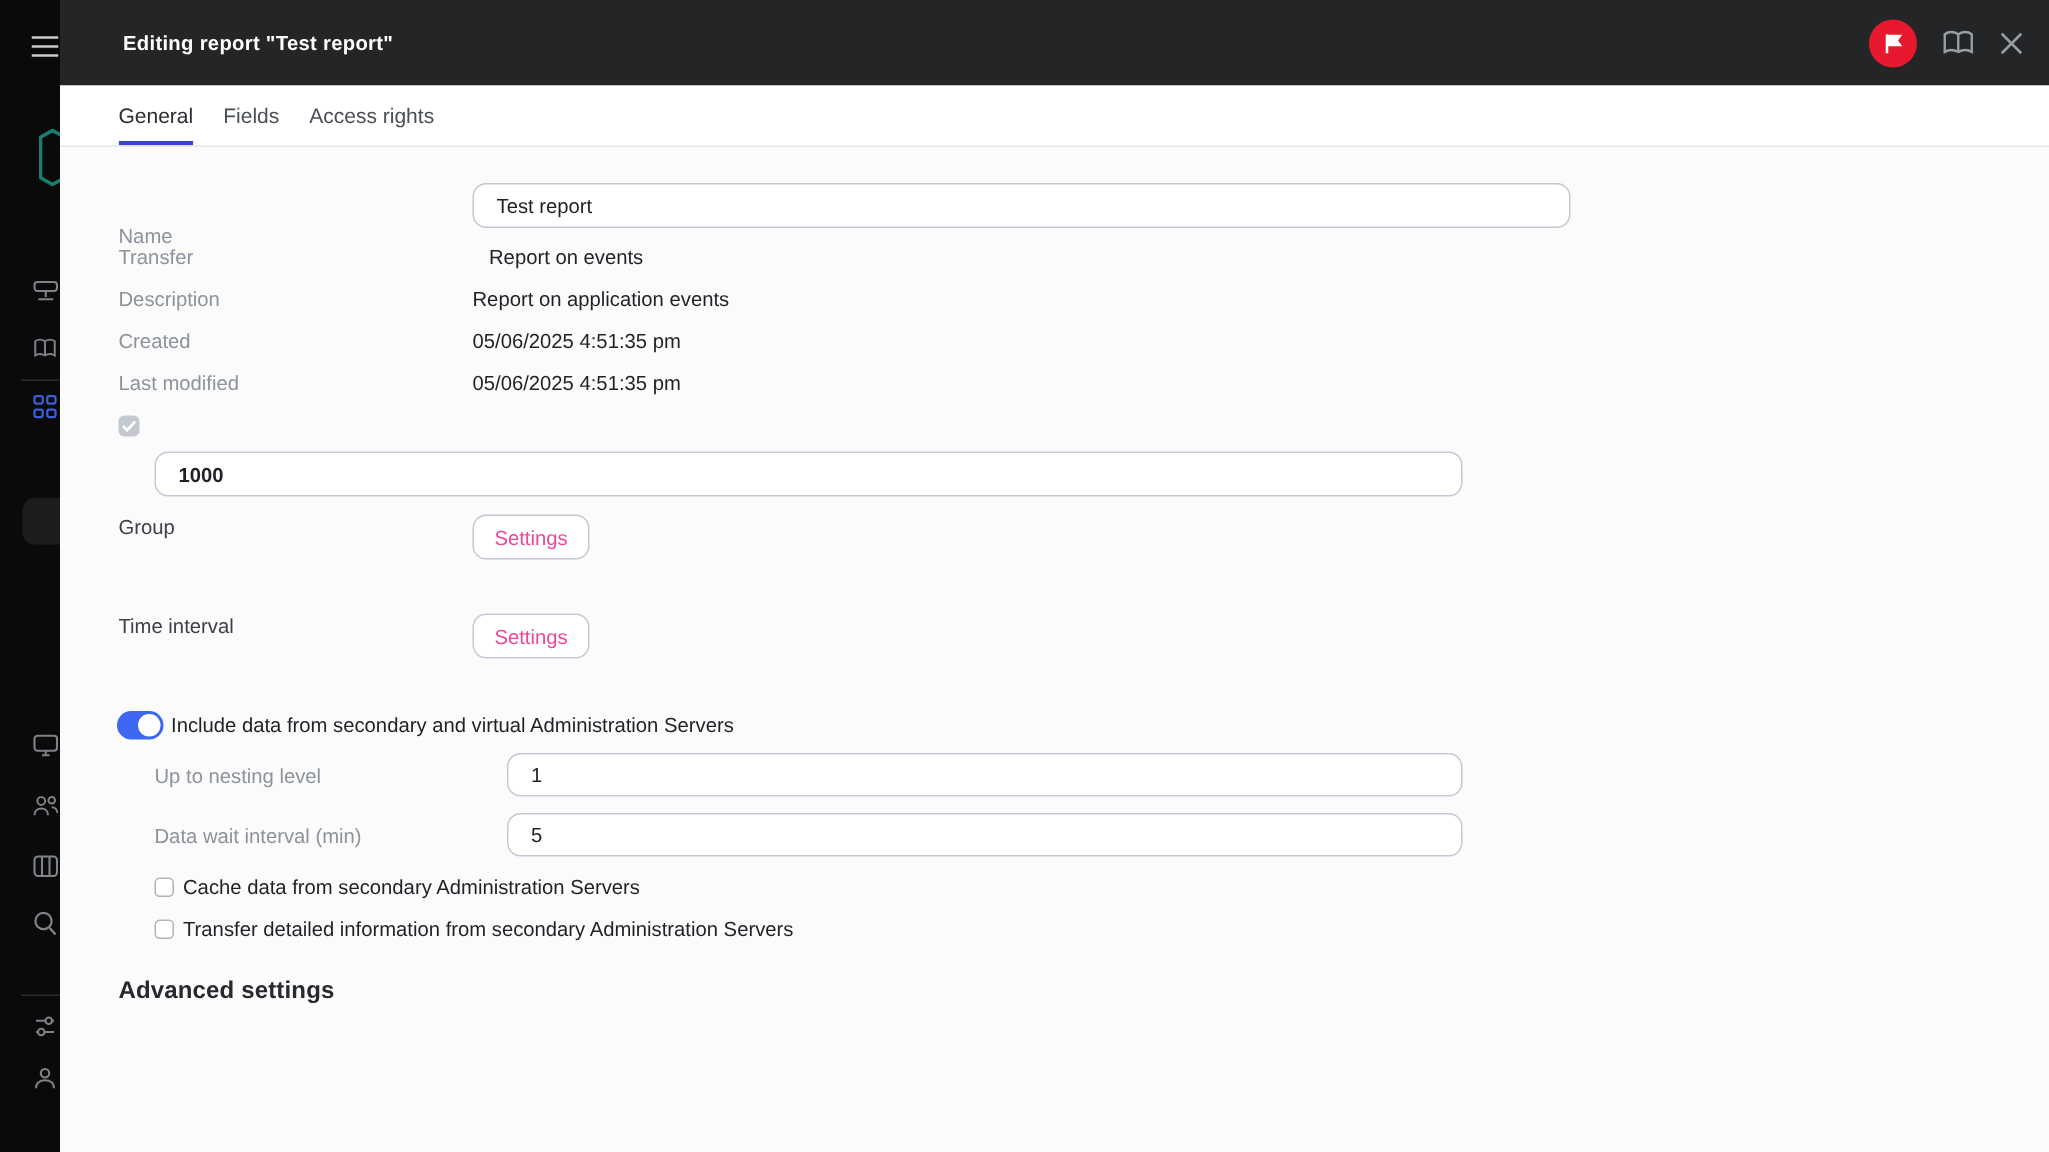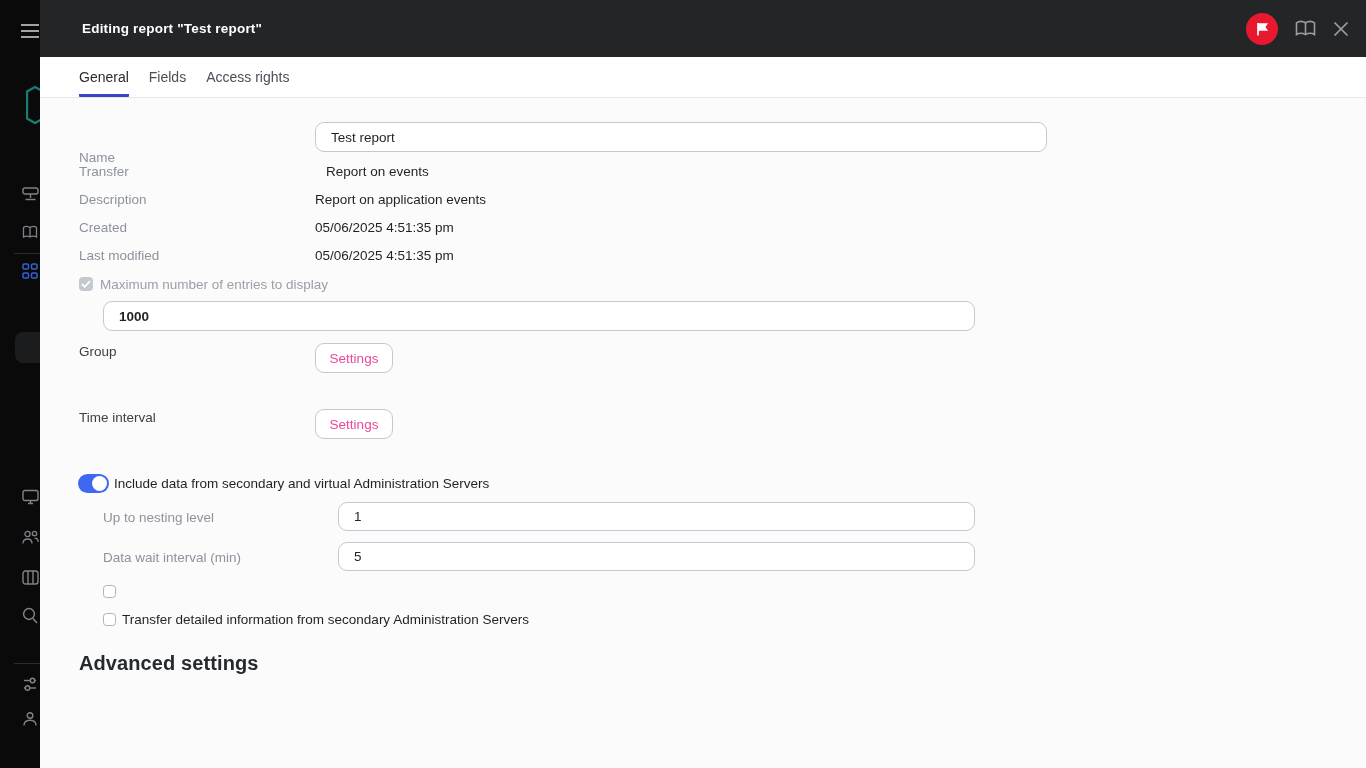--- a/index.html
+++ b/index.html
@@ -38,21 +38,21 @@
   .btn-secondary { position:absolute; height:30px; background:#ffffff; border:1px solid #c7c7d3; color:#ec4899; }
 
   .checkbox { position:absolute; border-radius:4px; cursor:pointer; display:flex; align-items:center; justify-content:center; }
   .checkbox.unchecked { width:13px; height:13px; border:1px solid #aeb3ba; background:#ffffff; border-radius:3.5px; }
   .checkbox.checked-disabled { width:14px; height:14px; background:#c3c9cf; }
 
   .toggle { position:absolute; left:38px; top:474px; width:31px; height:19px; border-radius:10px;
     background:#3e68f2; cursor:pointer; }
   .toggle .knob { position:absolute; right:2px; top:2px; width:15px; height:15px; border-radius:50%; background:#ffffff; }
 
-  .advanced-heading { position:absolute; left:39px; top:652px; font-size:20px; font-weight:700; color:#26292d; letter-spacing:.1px; }
+  .advanced-heading { position:absolute; left:39px; top:652px; font-size:16px; font-weight:700; color:#26292d; letter-spacing:.1px; }
 
   
   .modal-footer { position:absolute; left:0; bottom:0; width:100%; height:80px; background:#ffffff; border-top:1px solid #e6e6e8; }
   .btn-save { position:absolute; left:23px; top:25px; width:74px; height:30px; background:#3b44c8; color:#ffffff; font-weight:700; border:none; border-radius:8px; }
   .btn-cancel { position:absolute; left:114px; top:25px; width:87px; height:30px; border-radius:8px; }
 </style>
 </head>
 <body>
 
 <aside class="sidebar">
@@ -215,41 +215,41 @@
   <div class="row-label" style="left:39px; top:245px;">Last modified</div>
   <div class="row-value" style="left:275px; top:245px;">05/06/2025 4:51:35 pm</div>
 
   <div class="checkbox checked-disabled" style="left:39px; top:277px;">
     <span style="display:flex;">
       <svg width="10" height="8" viewBox="0 0 10 8">
           <polyline points="1,4 3.8,6.8 9,1" fill="none" stroke="#ffffff" stroke-width="1.8"></polyline>
         </svg>
     </span>
   </div>
-  <div class="row-label" style="left:60px; top:274px; color:#9aa0a8;">Maximum number of entries to display</div>
   <input class="text-input" style="left: 63px; top: 301px; width: 872px; font-weight: bold;" value="1000">
 
   <div class="row-label dark-label" style="left:39px; top:341px;">Group</div>
   <div class="btn btn-secondary" style="left:275px; top:343px; width:78px;">Settings</div>
 
   <div class="row-label dark-label" style="left:39px; top:407px;">Time interval</div>
   <div class="btn btn-secondary" style="left:275px; top:409px; width:78px;">Settings</div>
 
   <div class="toggle">
       <div class="knob"></div>
     </div>
   <div class="row-value" style="left:74px; top:473px;">Include data from secondary and virtual Administration Servers</div>
 
   <div class="row-label" style="left:63px; top:507px;">Up to nesting level</div>
   <input class="text-input" style="left: 298px; top: 502px; width: 637px; height: 29px;" value="1">
 
   <div class="row-label" style="left:63px; top:547px;">Data wait interval (min)</div>
   <input class="text-input" style="left: 298px; top: 542px; width: 637px; height: 29px;" value="5">
 
   <div class="checkbox unchecked" style="left:63px; top:585px;"></div>
+  <div class="row-value" style="left:82px; top:581px;">Cache data from secondary Administration Servers</div>
 
   <div class="checkbox unchecked" style="left:63px; top:613px;"></div>
   <div class="row-value" style="left:82px; top:609px;">Transfer detailed information from secondary Administration Servers</div>
 
   <div class="advanced-heading">Advanced settings</div>
 
 
 </main>
 
 </body></html>

